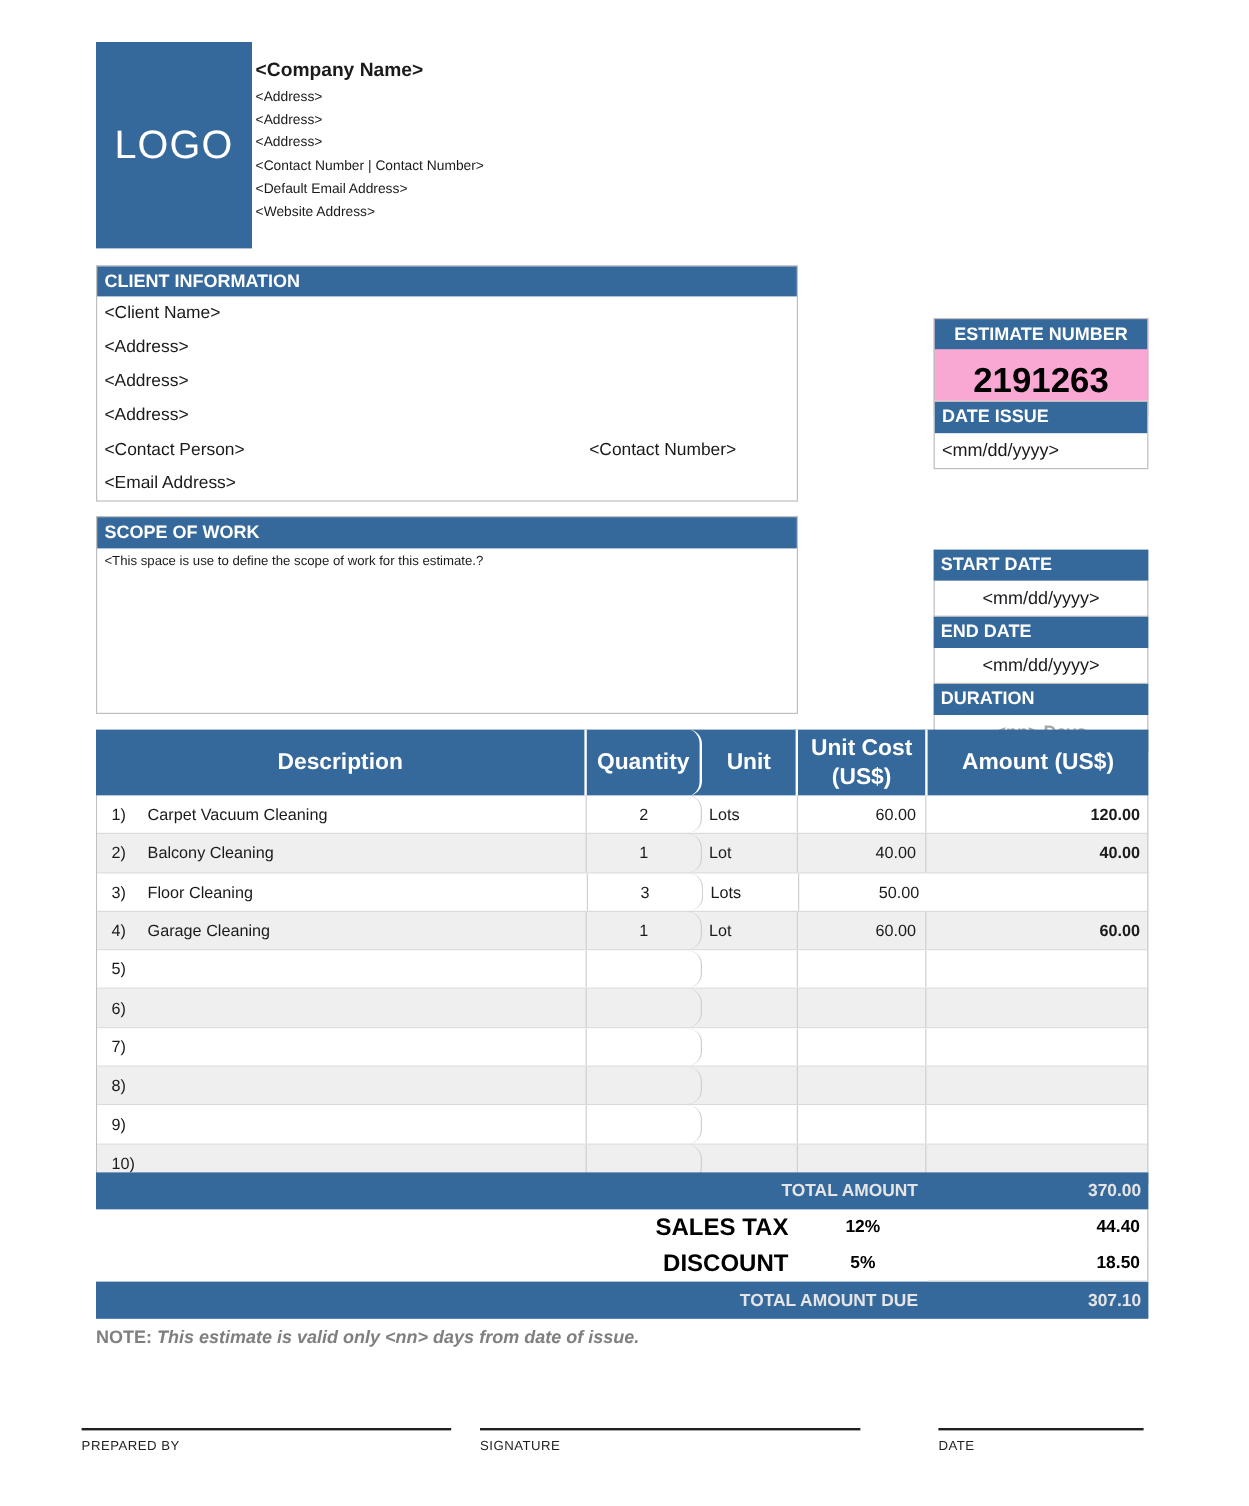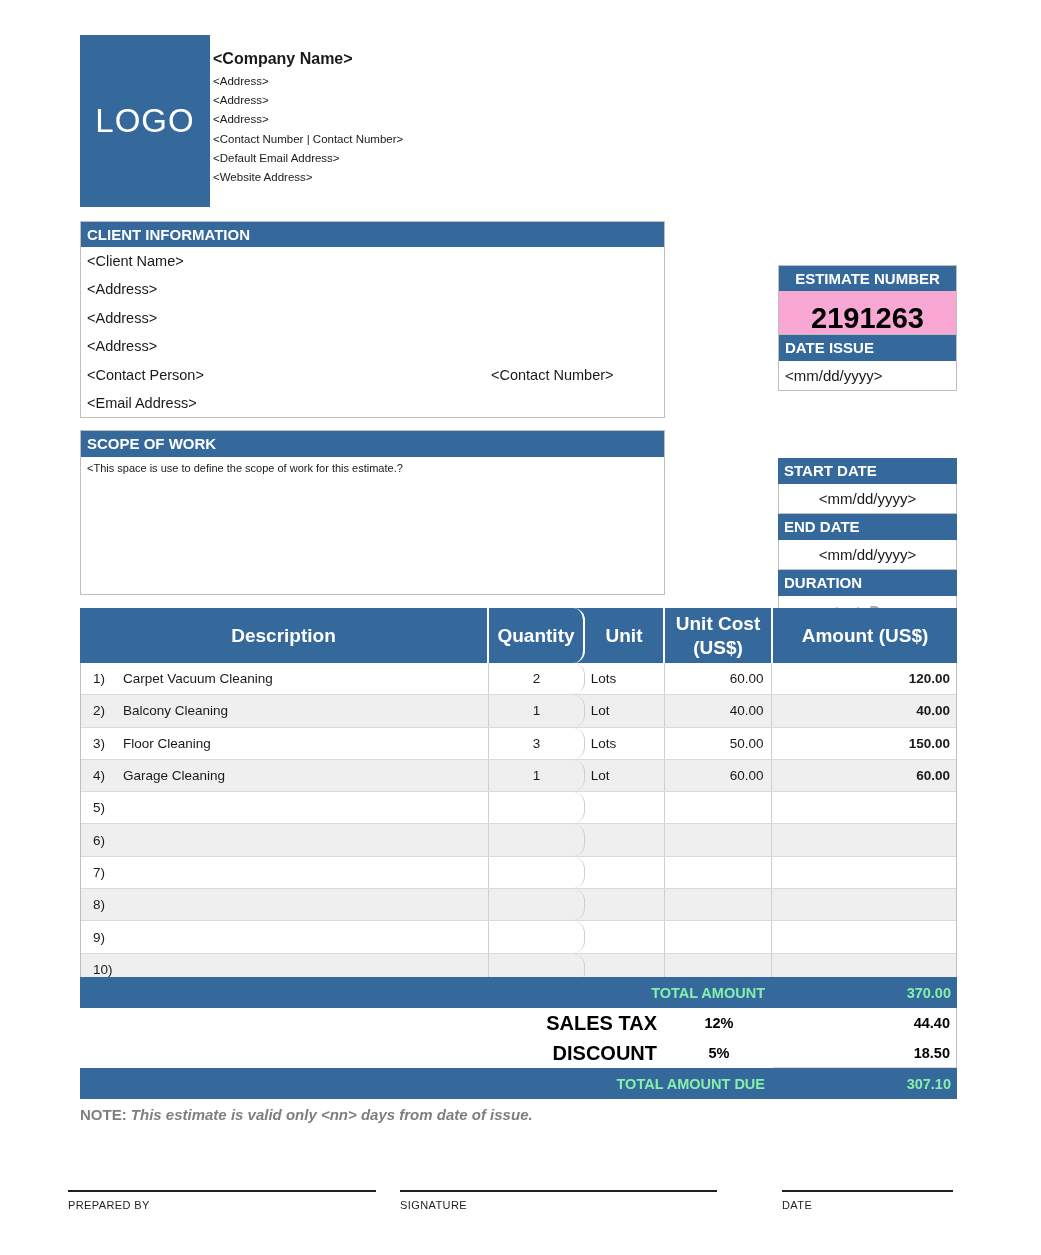--- a/index.html
+++ b/index.html
@@ -71,21 +71,21 @@
   .td.c-desc{padding-left:12px;}
   .row-no{width:30px;flex:none;}
   .td.c-qty{justify-content:center;}
   .td.c-unit{padding-left:6px;}
   .td.c-cost{justify-content:flex-end;padding-right:8px;}
   .td.c-amt{justify-content:flex-end;padding-right:6px;font-weight:bold;}
 
   
   .totals{left:80px;top:977px;width:877px;}
   .t-row{display:flex;box-sizing:border-box;}
-  .t-blue{height:31px;background:var(--blue);color:#86efac;}
+  .t-blue{height:31px;background:var(--blue);color:#e5e5e5;}
   .t-plain{height:30px;background:#fff;color:#000;}
   .t-label-wide{width:693px;display:flex;align-items:center;justify-content:flex-end;padding-right:8px;font-weight:bold;font-size:14.5px;box-sizing:border-box;}
   .t-label{width:585px;display:flex;align-items:center;justify-content:flex-end;padding-right:8px;font-weight:bold;font-size:20px;box-sizing:border-box;}
   .t-rate{width:108px;display:flex;align-items:center;justify-content:center;font-weight:bold;font-size:14.5px;box-sizing:border-box;}
   .t-amt{width:184px;display:flex;align-items:center;justify-content:flex-end;padding-right:6px;font-weight:bold;font-size:14.5px;box-sizing:border-box;}
   .t-plain .t-amt{border-right:1px solid var(--border);}
   .t-row.discount .t-amt{border-bottom:1px solid var(--rowline);}
 
   
   .note{left:80px;top:1106px;font-size:15px;color:var(--notegray);}
@@ -185,21 +185,20 @@
           <div class="td c-amt">40.00</div>
         </div>
         <div class="trow">
           <div class="td c-desc">
             <span class="row-no">3)</span>
             <span class="row-desc">Floor Cleaning</span>
           </div>
           <div class="td c-qty">3</div>
           <div class="td c-unit">Lots</div>
           <div class="td c-cost">50.00</div>
-          <div class="td c-amt">150.00</div>
         </div>
         <div class="trow stripe">
           <div class="td c-desc">
             <span class="row-no">4)</span>
             <span class="row-desc">Garage Cleaning</span>
           </div>
           <div class="td c-qty">1</div>
           <div class="td c-unit">Lot</div>
           <div class="td c-cost">60.00</div>
           <div class="td c-amt">60.00</div>

